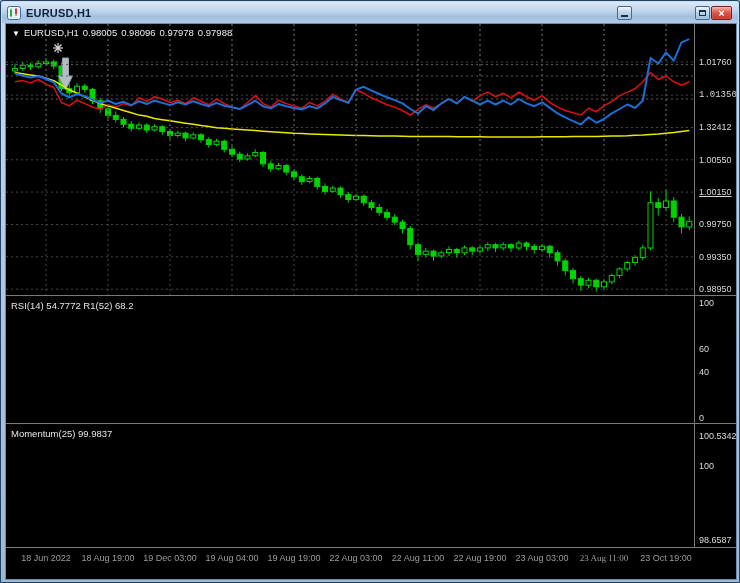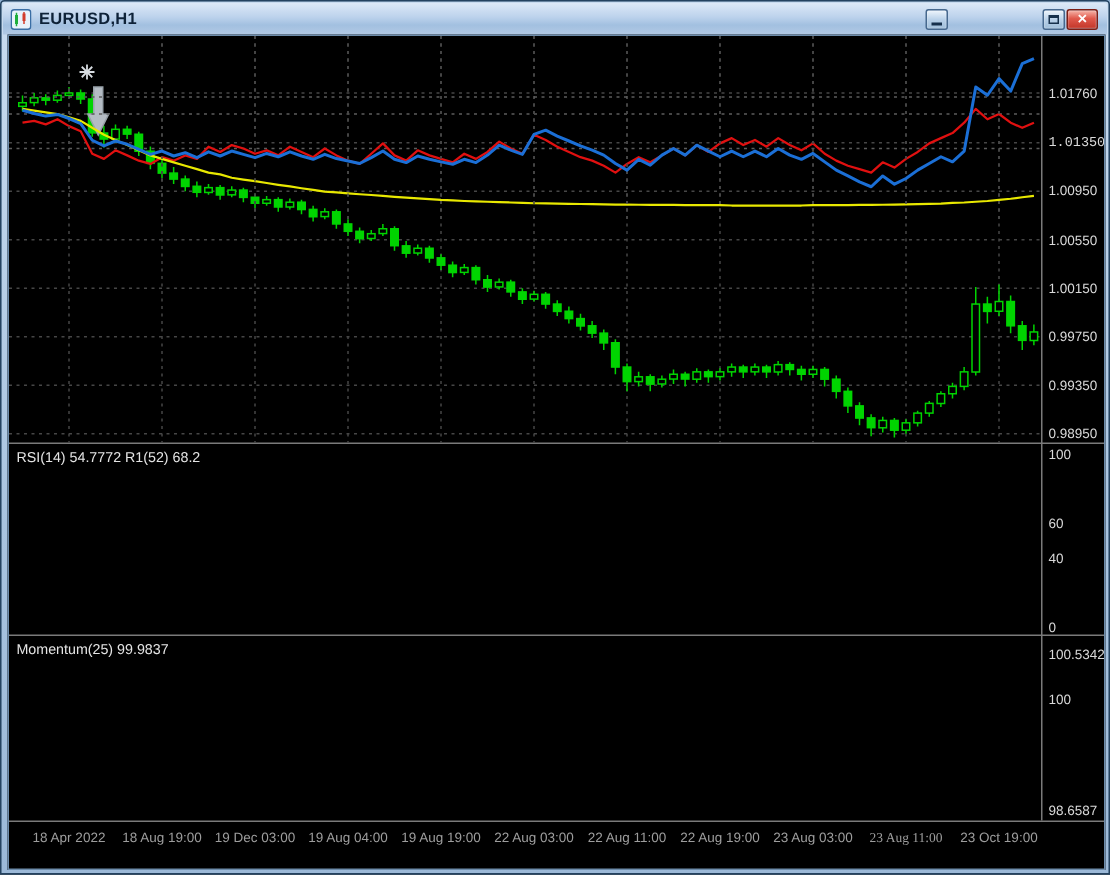--- a/index.html
+++ b/index.html
@@ -306,43 +306,46 @@
         <line x1="660" y1="0" x2="660" y2="122" class="grid"></line>
         <line x1="0" y1="40.6" x2="688" y2="40.6" class="grid level"></line>
         <polyline points="9.0,49.5 16.8,51.7 24.5,53.4 32.3,52.3 40.0,55.0 47.8,58.4 55.5,69.5 63.3,73.3 71.0,70.0 78.8,72.2 86.5,75.6 94.3,78.9 102.0,76.7 109.8,80.0 117.5,77.8 125.3,81.1 133.0,77.2 140.8,80.0 148.5,76.7 156.3,78.9 164.0,81.1 171.8,78.3 179.5,80.5 187.3,77.2 195.0,80.0 202.8,82.2 210.5,78.9 218.3,81.7 226.0,83.3 233.8,85.0 241.5,81.1 249.3,76.7 257.0,82.2 264.8,84.4 272.5,80.0 280.3,82.2 288.0,83.9 295.8,85.5 303.5,82.2 311.3,84.4 319.0,79.4 326.8,72.8 334.5,76.1 342.3,78.9 350.0,65.6 357.8,62.8 365.5,66.7 373.3,70.0 381.0,73.3 388.8,76.1 396.5,79.4 404.3,85.0 412.0,89.4 419.8,82.2 427.5,86.1 435.3,79.4 443.0,75.0 450.8,79.4 458.5,72.8 466.3,76.7 474.0,80.5 481.8,76.7 489.5,80.5 497.3,76.7 505.0,80.5 512.8,75.0 520.5,79.4 528.3,82.2 536.0,78.3 543.8,83.9 551.5,89.4 559.3,93.3 567.0,97.2 574.8,100.5 582.5,93.3 590.3,98.8 598.0,95.0 605.8,89.4 613.5,85.0 621.3,80.5 629.0,83.9 636.8,76.7 644.5,34.0 652.3,39.5 660.0,28.4 667.8,36.7 675.5,18.4 683.3,15.1" class="ind mom" style="stroke:#1b6fd6"></polyline>
       </svg>
 
     <div class="hsep" style="top:271px"></div>
     <div class="hsep" style="top:399px"></div>
     <div class="hsep" style="top:523px"></div>
     <div class="vsep"></div>
 
+    <div class="ohlc-header">
+      <span class="toggle">▼</span><span>EURUSD,H1</span><span>0.98005</span><span>0.98096</span><span>0.97978</span><span>0.97988</span>
+    </div>
 
     <div class="panel-label" style="top:276px">RSI(14) 54.7772 R1(52) 68.2</div>
     <div class="panel-label" style="top:404px">Momentum(25) 99.9837</div>
 
     <div id="price-axis">
         <div class="axis-label" style="top: 32.9951px;">1.01760</div>
         <div class="axis-label" style="top: 66.1399px; font-family: Liberation Mono, monospace;">1.01350</div>
-        <div class="axis-label" style="top: 98.4762px;">1.00950</div>
+        <div class="axis-label" style="top: 98.4762px;">1.32412</div>
         <div class="axis-label" style="top: 130.812px;">1.00550</div>
-        <div class="axis-label" style="top: 163.149px;">1.00150</div>
+        <div class="axis-label" style="top: 163.149px; text-decoration: underline;">1.00150</div>
         <div class="axis-label" style="top: 195.485px;">0.99750</div>
         <div class="axis-label" style="top: 227.821px;">0.99350</div>
         <div class="axis-label" style="top: 260.158px;">0.98950</div>
         <div class="axis-label" style="top: 274px;">100</div>
         <div class="axis-label" style="top: 320px; text-align: right;">60</div>
         <div class="axis-label" style="top: 343px; text-align: right;">40</div>
         <div class="axis-label" style="top: 389px;">0</div>
         <div class="axis-label" style="top: 407px;">100.5342</div>
         <div class="axis-label" style="top: 436.622px;">100</div>
         <div class="axis-label" style="top: 510.998px;">98.6587</div>
       </div>
     <div id="time-axis">
-        <div class="time-label" style="left: 40px;">18 Apr 2022</div>
+        <div class="time-label" style="left: 40px;">18 Jun 2022</div>
         <div class="time-label" style="left: 102px;">18 Aug 19:00</div>
         <div class="time-label" style="left: 164px;">19 Dec 03:00</div>
         <div class="time-label" style="left: 226px;">19 Aug 04:00</div>
         <div class="time-label" style="left: 288px;">19 Aug 19:00</div>
         <div class="time-label" style="left: 350px;">22 Aug 03:00</div>
         <div class="time-label" style="left: 412px;">22 Aug 11:00</div>
         <div class="time-label" style="left: 474px;">22 Aug 19:00</div>
         <div class="time-label" style="left: 536px;">23 Aug 03:00</div>
         <div class="time-label" style="left: 598px; font-family: Liberation Serif, serif;">23 Aug 11:00</div>
         <div class="time-label" style="left: 660px;">23 Oct 19:00</div>

